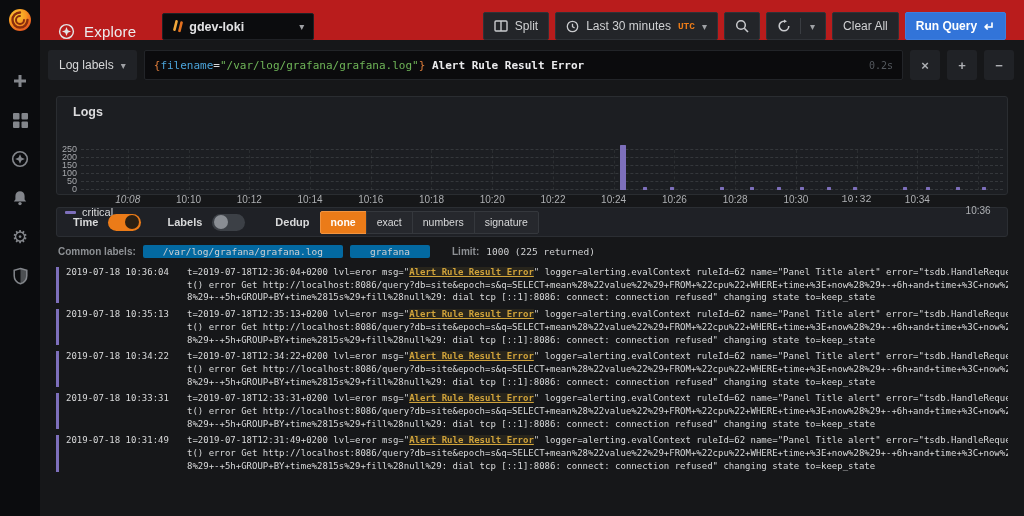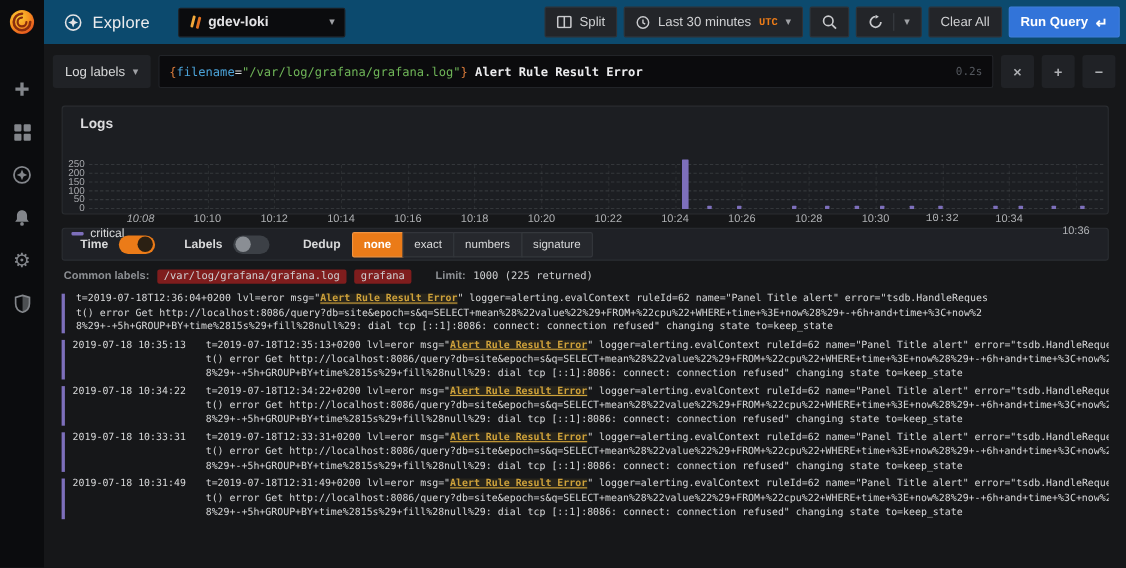--- a/index.html
+++ b/index.html
@@ -22,22 +22,22 @@
   .side-items { margin-top: 30px; display: flex; flex-direction: column; gap: 17px; align-items: center; }
   .side-item { width: 22px; height: 22px; display: flex; align-items: center; justify-content: center; color: #83868b; cursor: pointer; }
   .side-item svg { stroke: #83868b; fill: none; }
   .gear-glyph { font-size: 18px; line-height: 18px; color: #83868b; }
 
   
   .main { margin-left: 40px; height: 516px; position: relative; }
 
   
   .navbar {
-    height: 40px; background: #0c4a6e;
-    display: flex; align-items: center; padding: 0 6px 0 18px;
+    height: 40px; background: #b91c1c;
+    display: flex; align-items: flex-end; padding: 0 18px 0 18px;
   }
   .explore-head { display: flex; align-items: center; gap: 9px; }
   .explore-title { font-size: 15px; font-weight: 500; color: #ececee; letter-spacing: .2px; }
   .ds-picker {
     margin-left: 26px; height: 27px; min-width: 152px;
     background: #0b0c0e; border: 1px solid #1f2125; border-radius: 2px;
     display: flex; align-items: center; gap: 4px; padding: 0 9px; cursor: pointer;
   }
   .ds-name { font-size: 12.5px; font-weight: 600; color: #e3e3e5; flex: 1; }
   .caret { color: #9fa1a5; font-size: 10px; }
@@ -117,21 +117,21 @@
   }
   .dedup-btn:first-child { border-radius: 2px 0 0 2px; margin-left: 0; }
   .dedup-btn:last-child { border-radius: 0 2px 2px 0; }
   .dedup-btn.selected { background: #eb7b18; border-color: #f19440; color: #fff; font-weight: 600; }
 
   
   .meta-row { margin-top: 8px; display: flex; align-items: center; gap: 7px; padding-left: 2px; }
   .meta-label { font-size: 10px; font-weight: 700; color: #8d9094; }
   .chip {
     font-family: "DejaVu Sans Mono", monospace; font-size: 9.5px; color: #cfd0d2;
-    background: #7f1d1d; border-radius: 2px; padding: 1px 6px;
+    background: #0369a1; border-radius: 2px; padding: 1px 20px;
   }
   .meta-value { font-family: "DejaVu Sans Mono", monospace; font-size: 9.5px; color: #cfd0d2; }
   .gap12 { width: 8px; }
 
   
   .log-rows { margin-top: 6px; }
   .log-row { display: flex; padding: 2px 0; cursor: pointer; }
   .level-bar { width: 3px; background: #7d6fbb; flex: none; margin: 1px 0; }
   .log-ts {
     width: 118px; flex: none; padding-left: 7px;
@@ -383,20 +383,21 @@
       <span class="chip">/var/log/grafana/grafana.log</span>
       <span class="chip">grafana</span>
       <span class="gap12"></span>
       <span class="meta-label">Limit:</span>
       <span class="meta-value">1000 (225 returned)</span>
     </div>
 
     <div class="log-rows">
         <div class="log-row">
           <span class="level-bar"></span>
+          <div class="log-ts">2019-07-18 10:36:04</div>
           <div class="log-msg">
             <div class="log-line"><span>t=2019-07-18T12:36:04+0200 lvl=eror msg="</span><span class="hl">Alert Rule Result Error</span><span>" logger=alerting.evalContext ruleId=62 name="Panel Title alert" error="tsdb.HandleReques</span></div>
             <div class="log-line">t() error Get http://localhost:8086/query?db=site&amp;epoch=s&amp;q=SELECT+mean%28%22value%22%29+FROM+%22cpu%22+WHERE+time+%3E+now%28%29+-+6h+and+time+%3C+now%2</div>
             <div class="log-line">8%29+-+5h+GROUP+BY+time%2815s%29+fill%28null%29: dial tcp [::1]:8086: connect: connection refused" changing state to=keep_state</div>
           </div>
         </div>
         <div class="log-row">
           <span class="level-bar"></span>
           <div class="log-ts">2019-07-18 10:35:13</div>
           <div class="log-msg">

